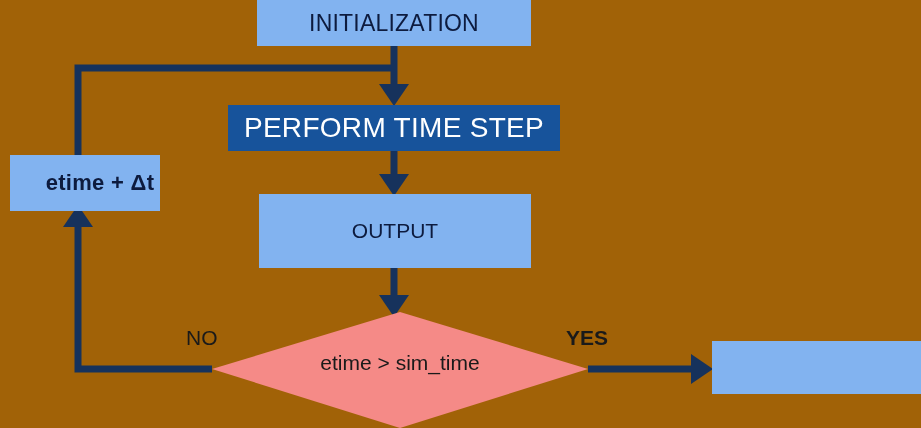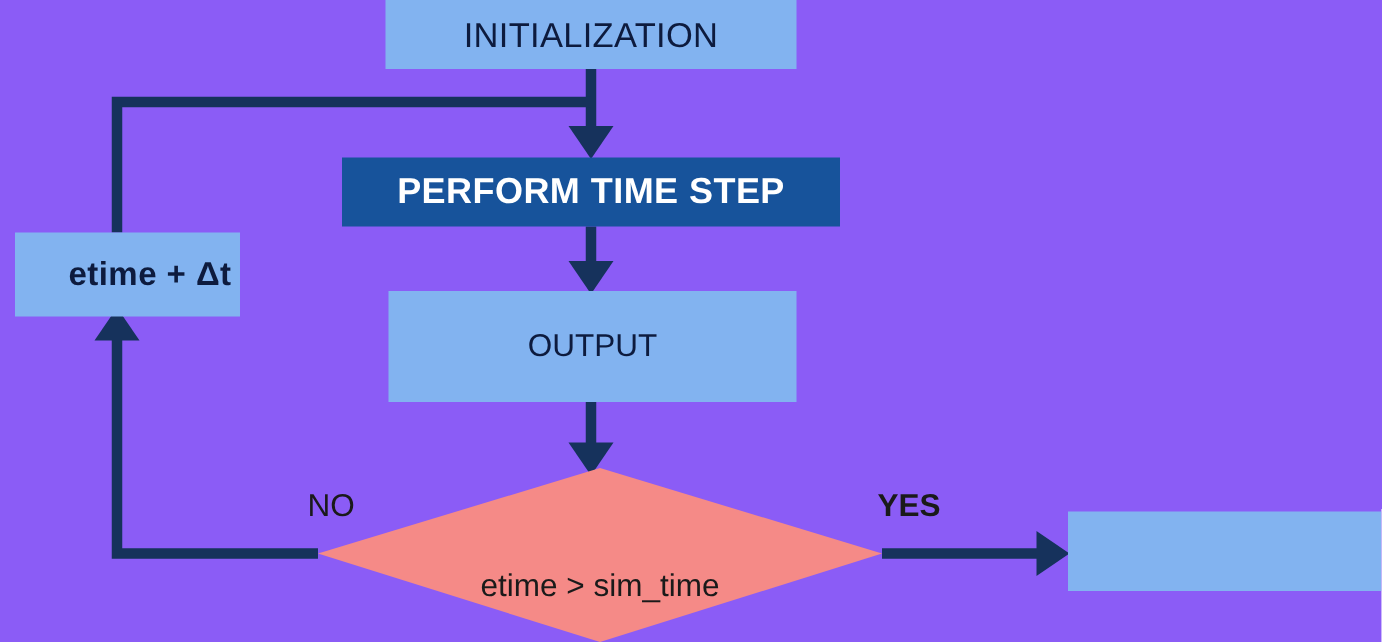--- a/index.html
+++ b/index.html
@@ -8,21 +8,21 @@
     padding: 0;
     background: #ffffff;
   }
   body {
     font-family: "Liberation Sans", sans-serif;
   }
   #flowchart-root {
     position: relative;
     width: 921px;
     height: 428px;
-    background: #8b5cf6;
+    background: #a16207;
     overflow: hidden;
   }
   #flow-svg {
     position: absolute;
     left: 0;
     top: 0;
     width: 921px;
     height: 428px;
   }
   .node-text {
@@ -38,22 +38,22 @@
   
   #node-initialization-label {
     left: 257px;  top: 0px;  width: 274px; height: 46px;
     font-size: 23px;
     color: #0d1b3e;
     letter-spacing: 0.2px;
   }
   
   #node-perform-time-step-label {
     left: 228px; top: 105px; width: 332px; height: 46px;
-    font-size: 24px;
-    font-weight: bold;
+    font-size: 28px;
+    font-weight: normal;
     color: #ffffff;
     letter-spacing: 0.3px;
     text-align: right;
   }
   
   #node-output-label {
     left: 259px; top: 194px; width: 272px; height: 74px;
     font-size: 21px;
     color: #0d1b3e;
     flex-direction: column;
@@ -66,36 +66,34 @@
     font-weight: bold;
     color: #0d1b3e;
     letter-spacing: 0.3px;
     border-radius: 14px;
   }
   
   #node-decision-label {
     left: 250px; top: 348px; width: 300px; height: 30px;
     font-size: 21px;
     color: #1a1a1a;
-    margin-top: 28px;
   }
   
   #node-finalize-label {
     left: 712px; top: 341px; width: 209px; height: 53px;
     font-size: 22px;
     color: #0d1b3e;
     letter-spacing: 0.2px;
   }
   
   .branch-label {
     position: absolute;
     font-size: 21px;
     color: #1a1a1a;
     pointer-events: none;
-    margin-left: 19px;
   }
   #edge-label-no  { left: 186px; top: 326px; }
   #edge-label-yes { left: 566px; top: 326px; font-weight: bold; }
 </style>
 </head>
 <body>
 
 <div id="flowchart-root">
 
   <svg id="flow-svg" viewBox="0 0 921 428" xmlns="http://www.w3.org/2000/svg">

